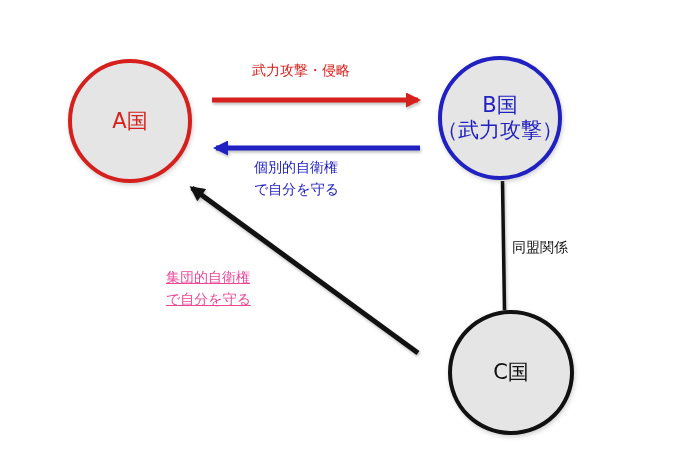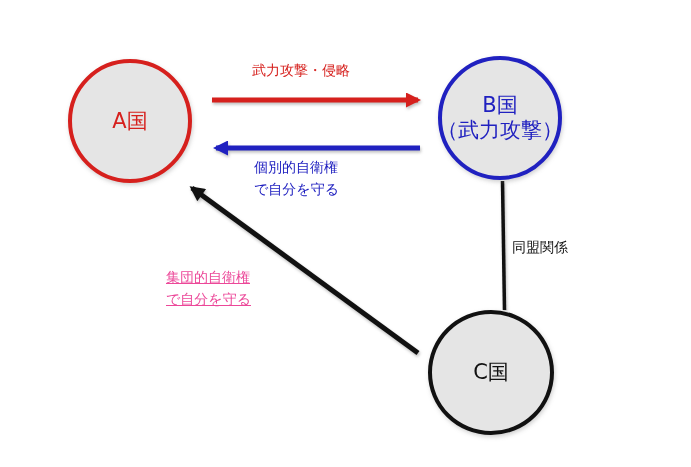--- a/index.html
+++ b/index.html
@@ -37,21 +37,21 @@
     flex-direction: column;
     align-items: center;
     justify-content: center;
     font-size: 21px;
     line-height: 25px;
     text-align: center;
     white-space: nowrap;
   }
   .node-a { left: 68px;  top: 59px;  width: 124px; height: 124px; }
   .node-b { left: 438px; top: 56px;  width: 124px; height: 124px; }
-  .node-c { left: 428px; top: 310px; width: 126px; height: 125px; }
+  .node-c { left: 448px; top: 310px; width: 126px; height: 125px; }
   .edge-label {
     position: absolute;
     font-size: 14px;
     line-height: 22px;
     white-space: nowrap;
     color: #111;
   }
   .label-attack      { left: 252px; top: 59px;  }
   .label-individual  { left: 254px; top: 156px; }
   .label-alliance    { left: 512px; top: 236px; }

